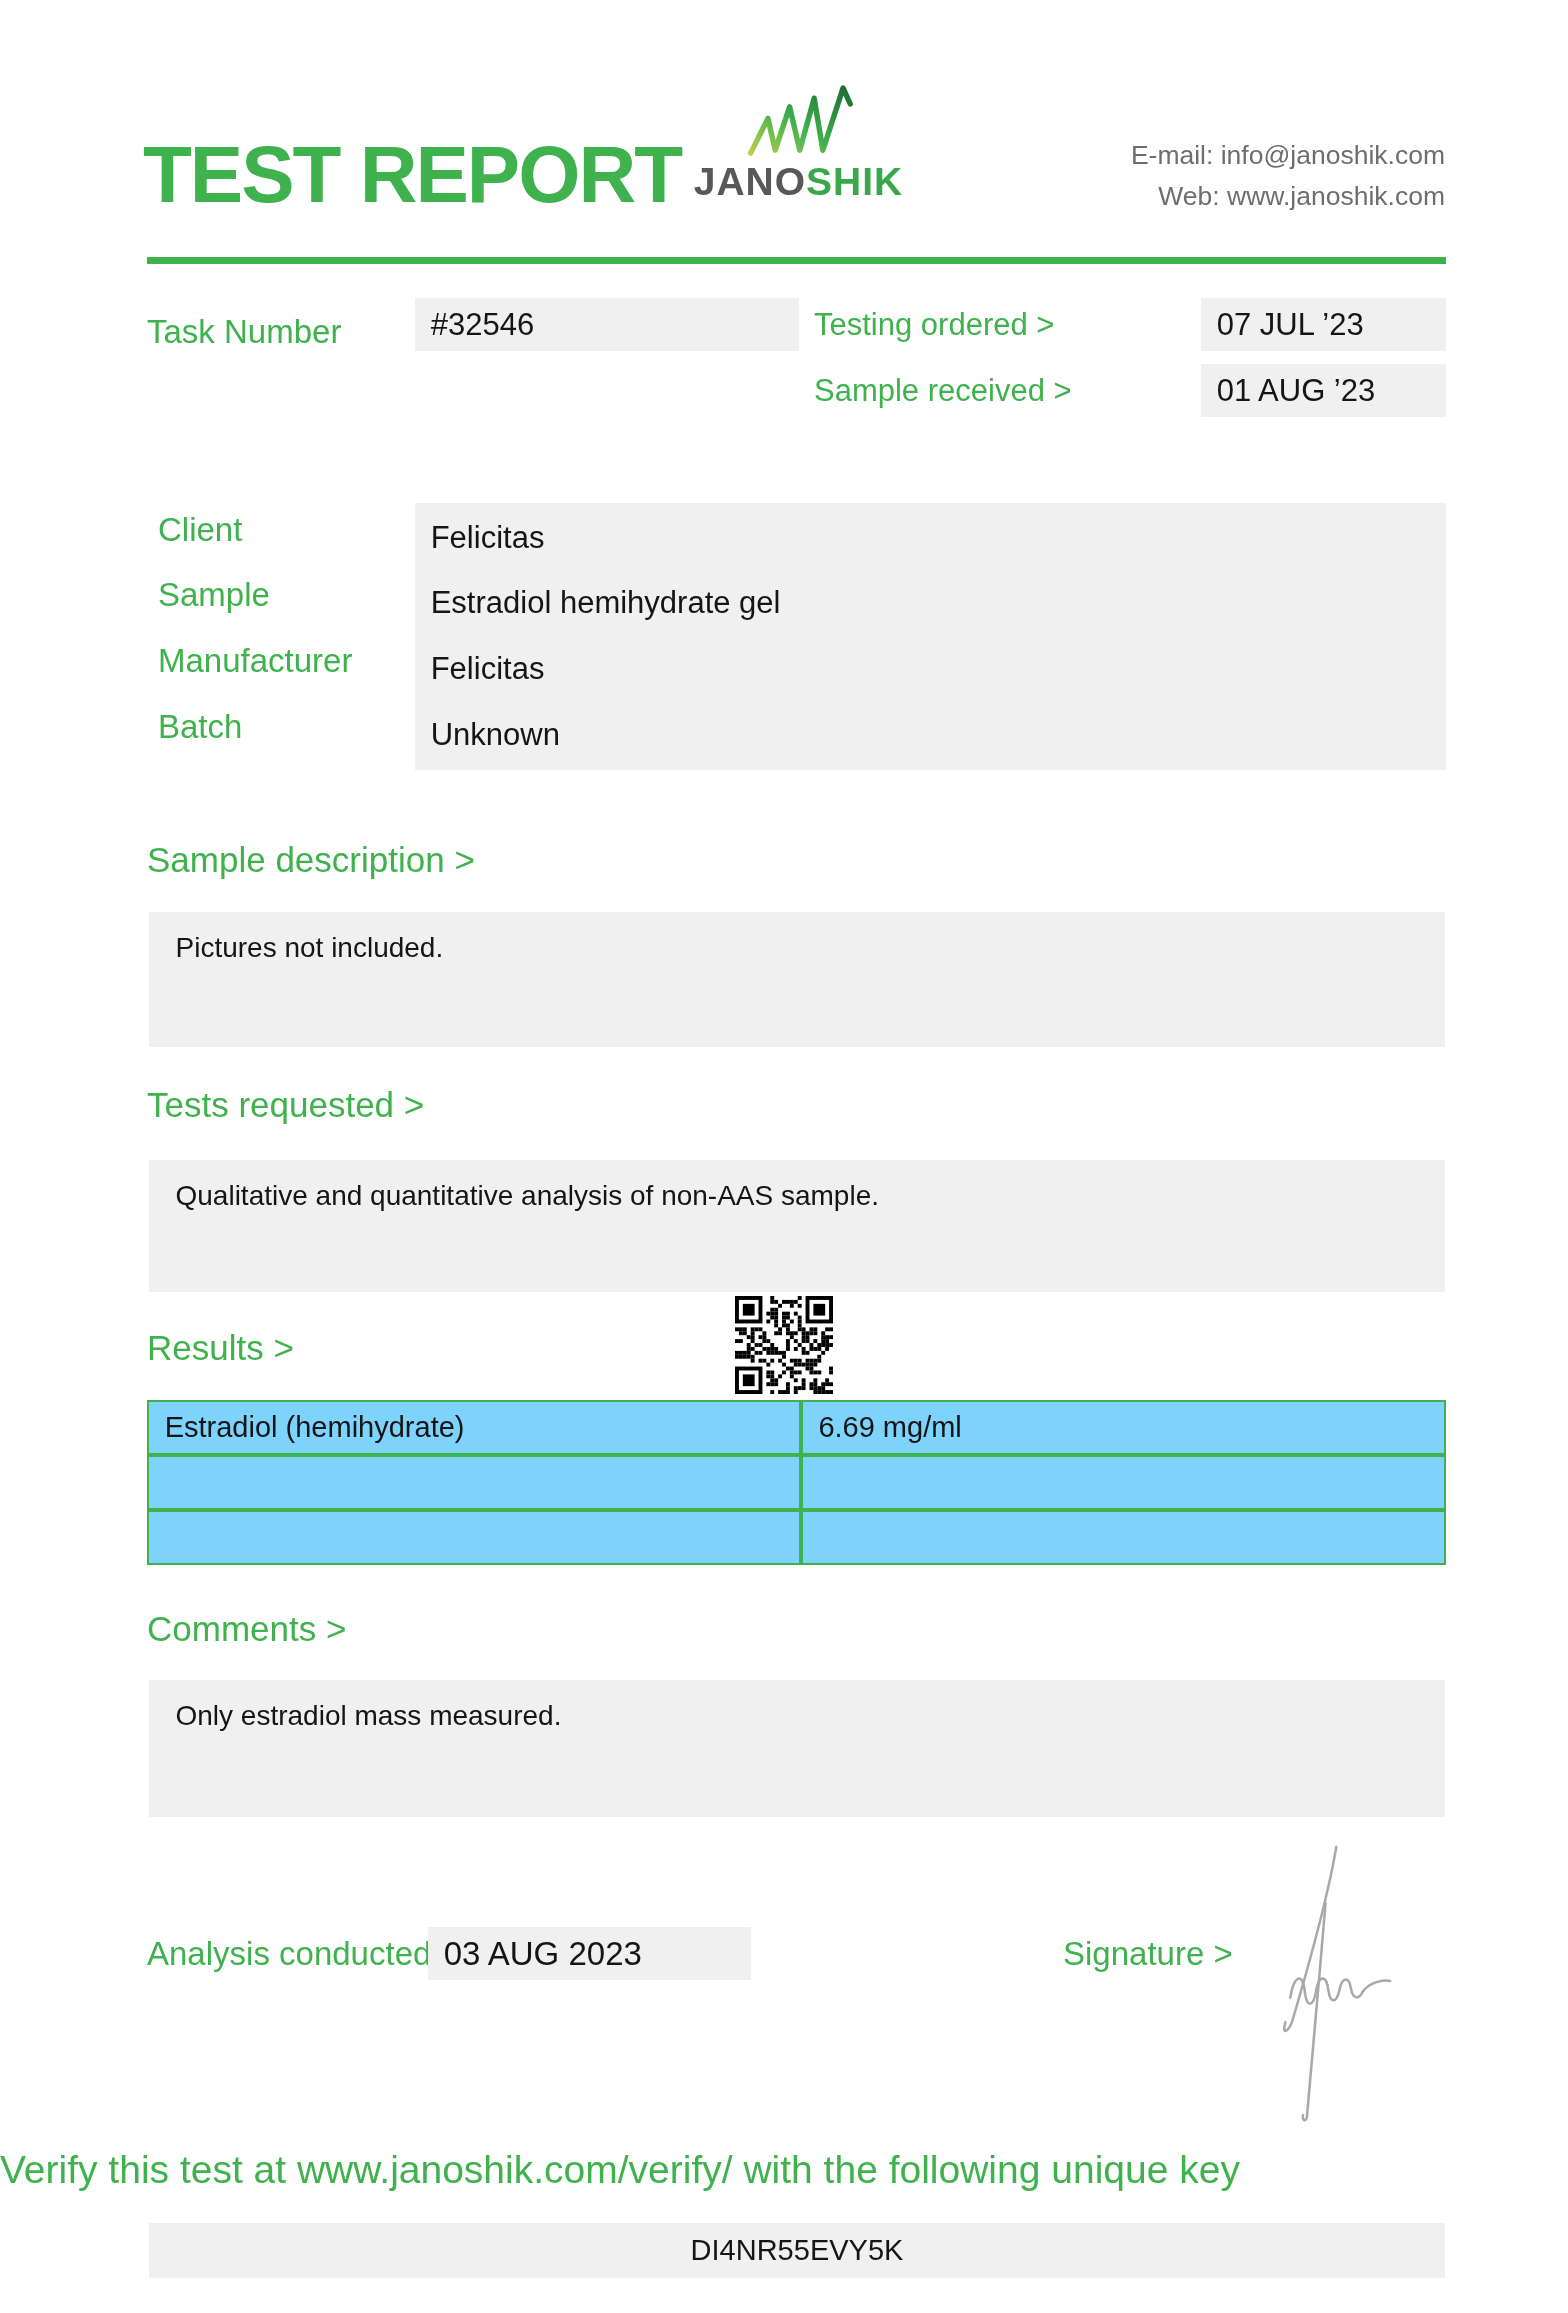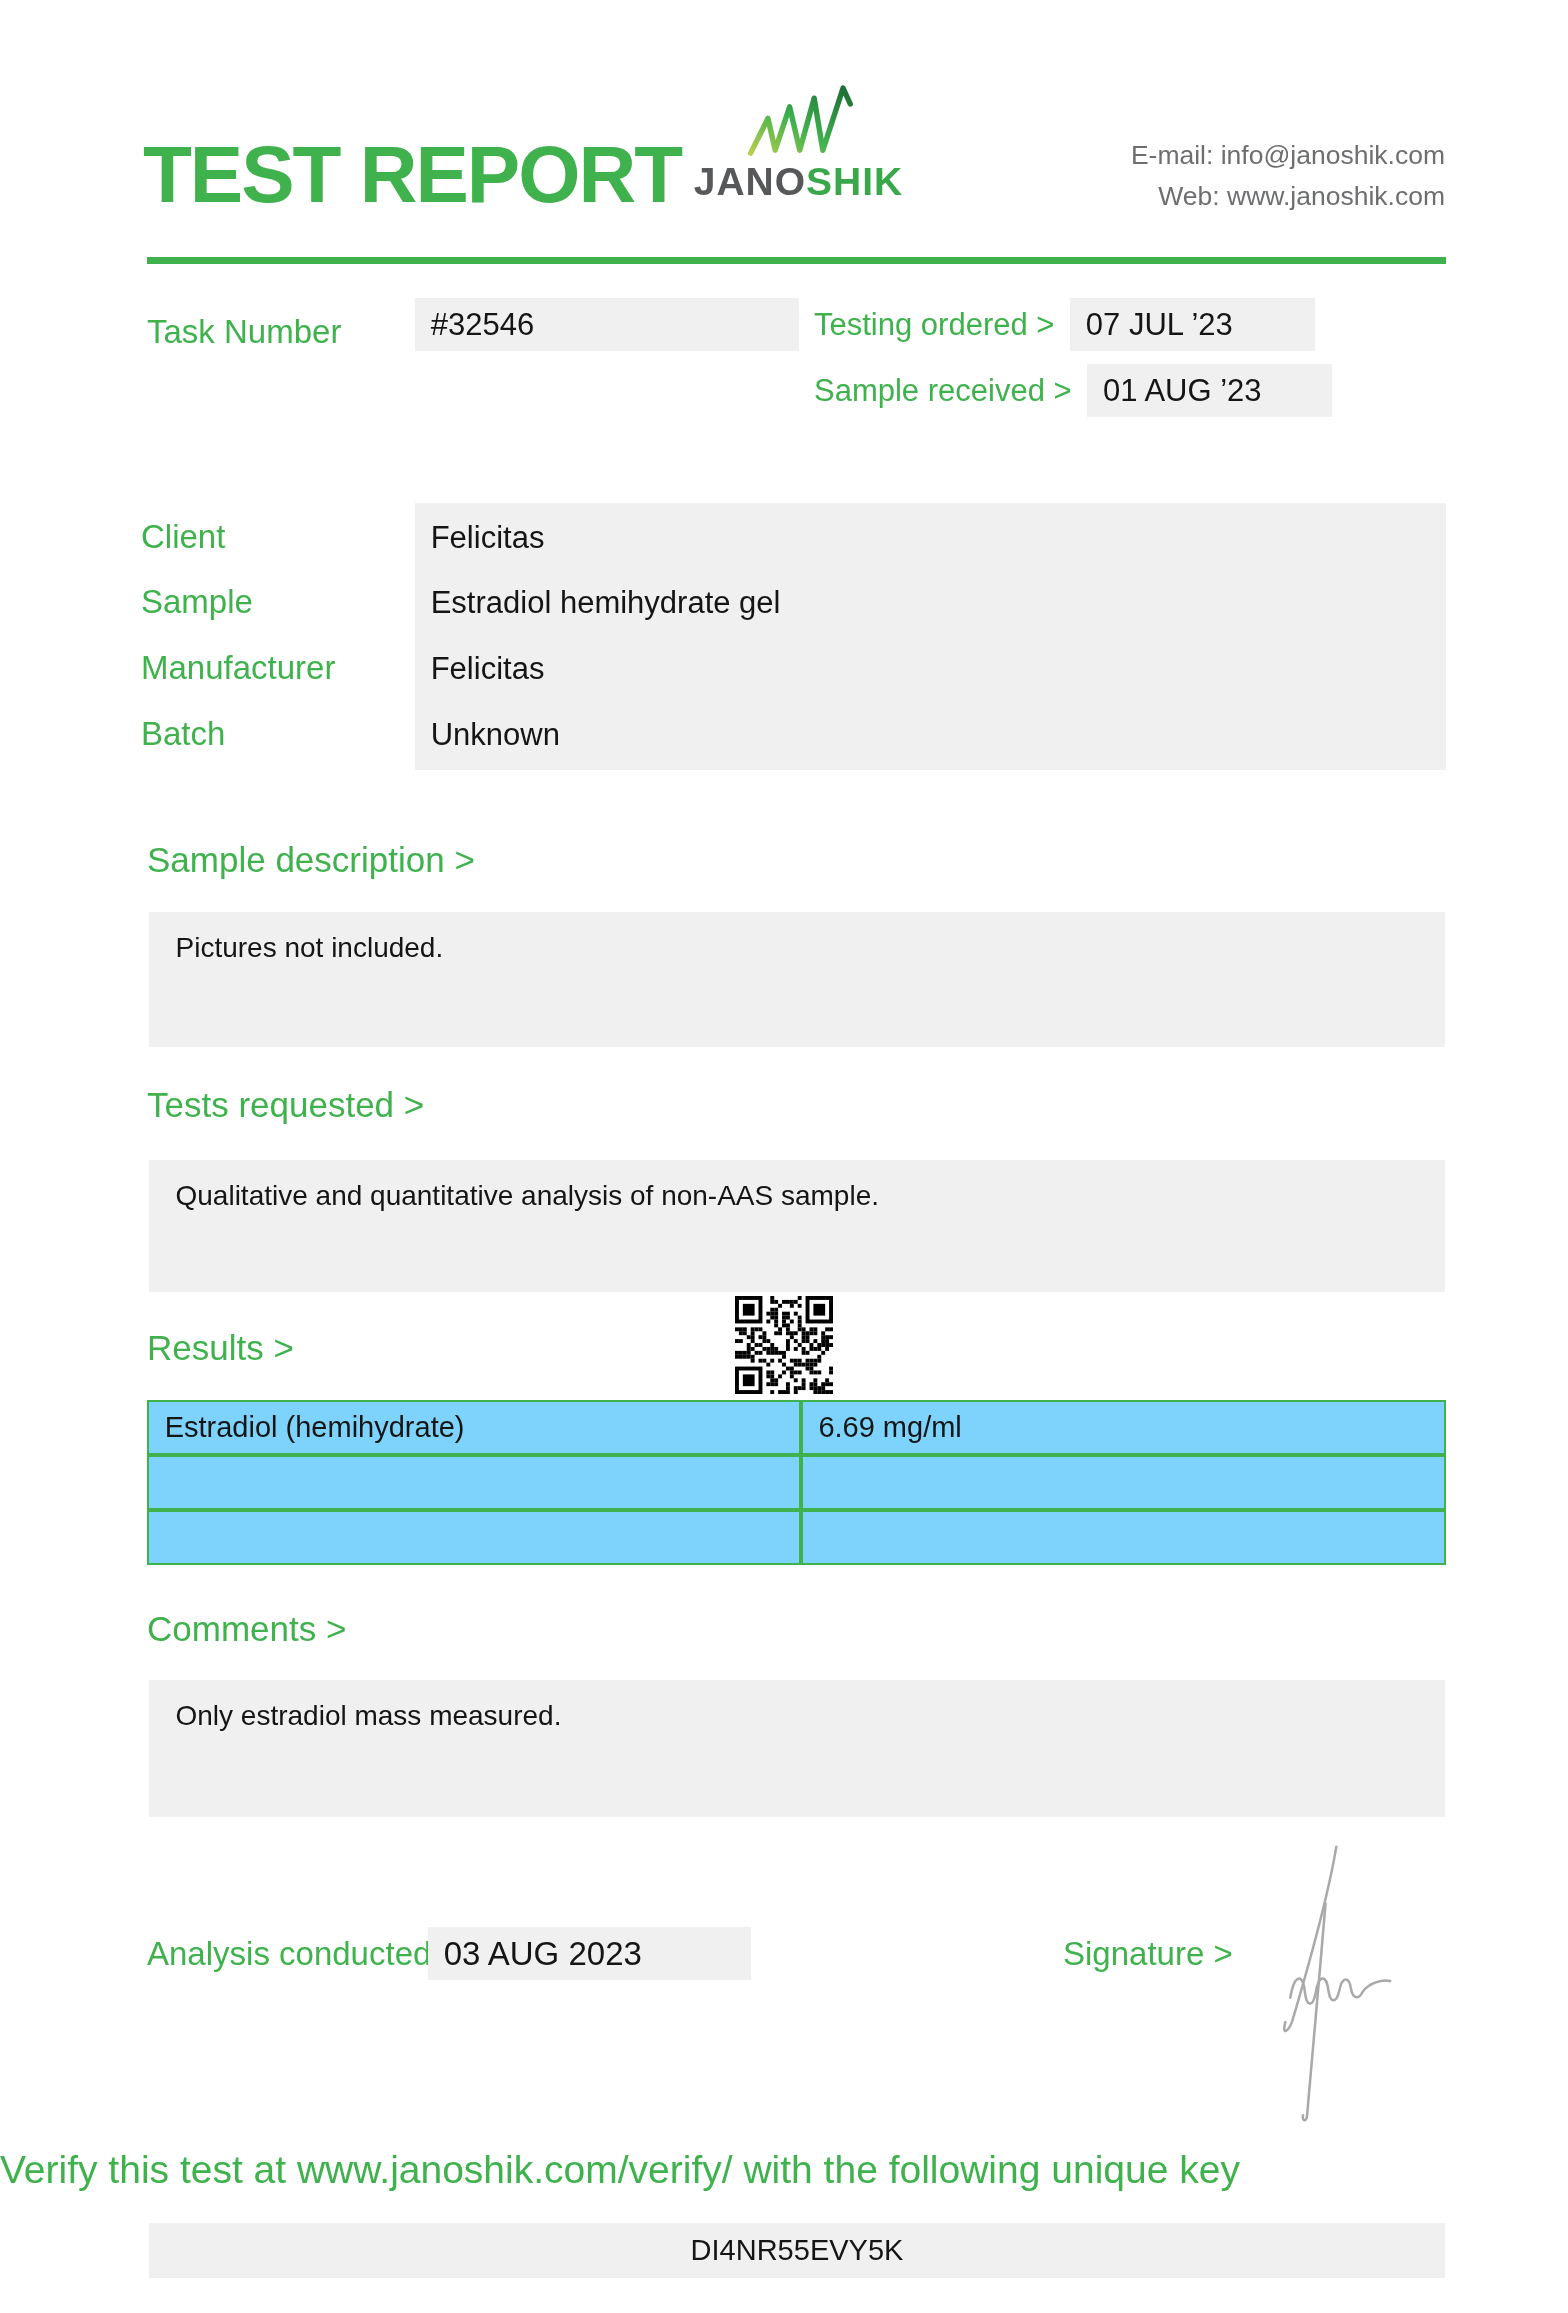--- a/index.html
+++ b/index.html
@@ -22,27 +22,27 @@
   .logoword{margin-top:5.9px;font-size:39px;font-weight:bold;letter-spacing:1px;color:var(--logogray);line-height:1;}
   .logoword .accent{color:#3aa84a;}
   .contact{top:135px;right:123px;text-align:right;font-size:26.5px;line-height:41px;color:var(--contactgray);}
   .rule{left:147px;top:257px;width:1299px;height:6.9px;background:var(--green);}
   
   .rowflex{display:flex;align-items:flex-end;}
   .glabel{font-size:33px;color:var(--green);}
   .field{background:var(--box);display:flex;align-items:center;box-sizing:border-box;padding-left:15.7px;font-size:31px;color:var(--textdark);}
   #task-label{left:147px;top:298px;height:53px;}
   #task-box{left:415px;top:298px;width:384px;height:53px;}
-  .date-row{left:814px;width:632px;height:53px;display:flex;align-items:center;justify-content:flex-start;gap:15.7px;}
+  .date-row{left:814px;width:632px;height:53px;display:flex;align-items:center;justify-content:space-between;gap:15.7px;}
   #date-row-1{top:298px;}
   #date-row-2{top:364px;}
   .date-label{font-size:31px;color:var(--green);white-space:nowrap;}
   .date-box{width:245px;height:53px;flex:0 0 auto;}
   
-  .detail-label{left:141px;height:53px;display:flex;align-items:flex-end;}
+  .detail-label{left:158px;height:53px;display:flex;align-items:center;}
   .detail-box{left:415px;width:1031px;height:70px;}
   #dl-0,#db-0{top:503px;} #dl-1,#db-1{top:568px;} #dl-2,#db-2{top:634px;} #dl-3,#db-3{top:700px;}
   
   .sec-head{margin:0;font-size:35px;font-weight:normal;color:var(--green);line-height:1.1;white-space:nowrap;}
   #h-desc{left:147px;top:841px;}
   #box-desc{left:149px;top:912px;width:1296px;height:135px;}
   #h-tests{left:147px;top:1086px;}
   #box-tests{left:149px;top:1160px;width:1296px;height:132px;}
   #h-results{left:147px;top:1329px;}
   #h-comments{left:147px;top:1610px;}

